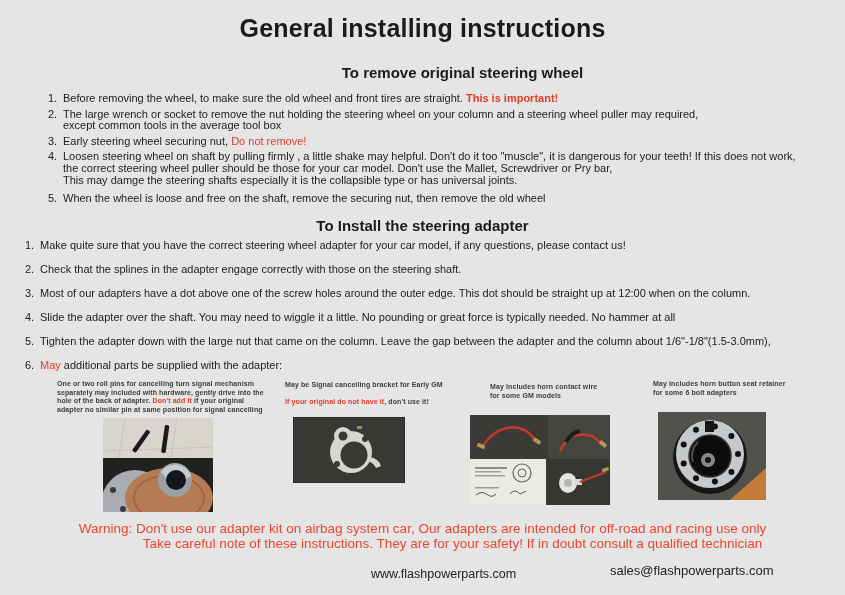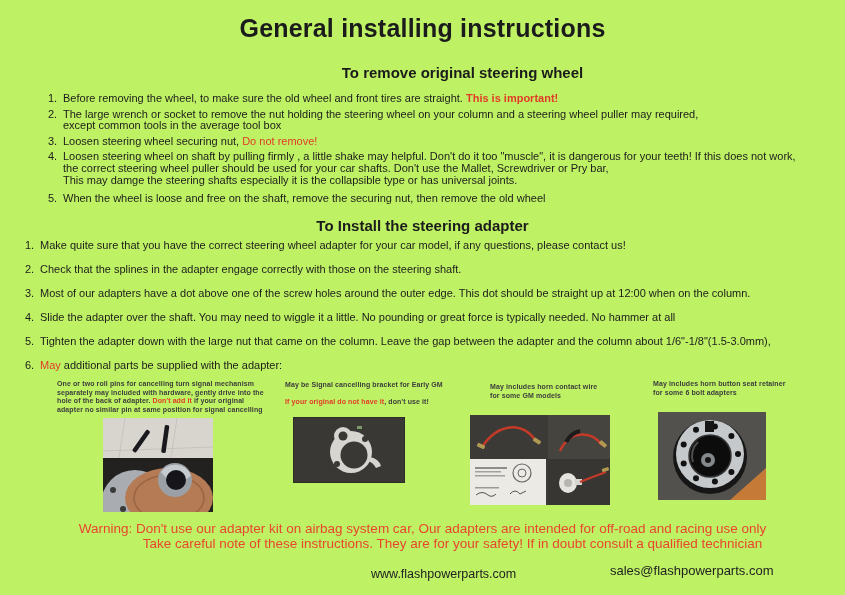--- a/index.html
+++ b/index.html
@@ -1,17 +1,17 @@
 <!DOCTYPE html>
 <html><head>
 <meta charset="utf-8">
 <style>
   html,body{margin:0;padding:0;background:#ffffff;}
   .page{
-    position:relative;width:845px;height:595px;background:#bef264;overflow:hidden;
+    position:relative;width:845px;height:595px;background:#e5e5e5;overflow:hidden;
     font-family:"Liberation Sans", sans-serif;color:#1c1c1c;
   }
   .title{
     position:absolute;top:14px;left:0;width:845px;text-align:center;
     font-size:25px;font-weight:bold;letter-spacing:0.2px;color:#1b1b1b;
   }
   .subhead{
     position:absolute;left:0;width:845px;text-align:center;
     font-size:15px;font-weight:bold;color:#1b1b1b;
   }
@@ -71,28 +71,28 @@
       <div class="step">
         <span class="num">2.</span>
         <div class="step-body">
           <div class="line"><span>The large wrench or socket to remove the nut holding the steering wheel on your column and a steering wheel puller may required,</span></div>
           <div class="line"><span>except common tools in the average tool box</span></div>
         </div>
       </div>
       <div class="step">
         <span class="num">3.</span>
         <div class="step-body">
-          <div class="line"><span>Loosen steering wheel securing nut, </span><span class="red">Do not remove!</span></div>
+          <div class="line"><span>Early steering wheel securing nut, </span><span class="red">Do not remove!</span></div>
         </div>
       </div>
       <div class="step">
         <span class="num">4.</span>
         <div class="step-body">
           <div class="line"><span>Loosen steering wheel on shaft by pulling firmly , a little shake may helpful. Don't do it too "muscle", it is dangerous for your teeth! If this does not work,</span></div>
-          <div class="line"><span>the correct steering wheel puller should be used for your car shafts. Don't use the Mallet, Screwdriver or Pry bar,</span></div>
+          <div class="line"><span>the correct steering wheel puller should be those for your car model. Don't use the Mallet, Screwdriver or Pry bar,</span></div>
           <div class="line"><span>This may damge the steering shafts especially it is the collapsible type or has universal joints.</span></div>
         </div>
       </div>
       <div class="step">
         <span class="num">5.</span>
         <div class="step-body">
           <div class="line"><span>When the wheel is loose and free on the shaft, remove the securing nut, then remove the old wheel</span></div>
         </div>
       </div>
     </div>

